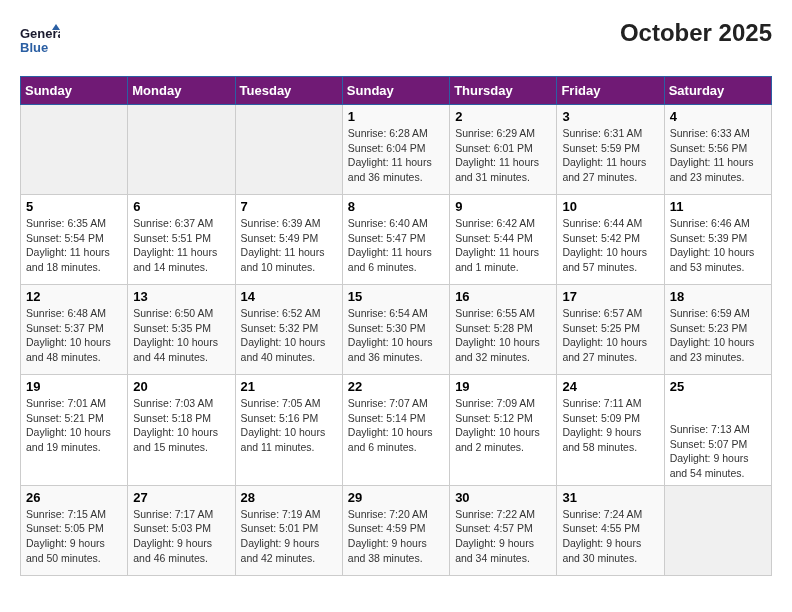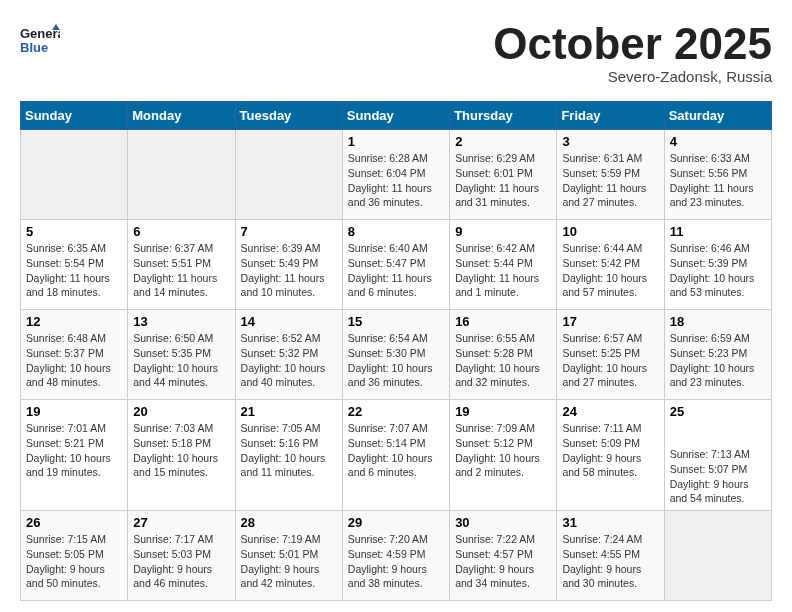--- a/index.html
+++ b/index.html
@@ -26,36 +26,36 @@
     .logo-icon {
       width: 40px;
       height: 40px;
       margin-right: 6px;
       position: relative;
     }
     .title-block {
       text-align: right;
     }
     .month-title {
-      font-size: 44px;
+      font-size: 24px;
       font-weight: bold;
       color: #222;
       line-height: 1.1;
     }
     .location {
       font-size: 15px;
       color: #444;
     }
     table {
       width: 100%;
       border-collapse: collapse;
       font-size: 11px;
     }
     thead tr {
-      background: #0369a1;
+      background: #701a75;
       color: #fff;
       padding-left: 16px;
     }
     thead th {
       padding: 6px 4px;
       text-align: left;
       font-size: 13px;
       font-weight: bold;
       border: 1px solid #2b5fa3;
     }
@@ -98,21 +98,20 @@
     <div class="logo-icon">
       <svg width="40" height="40" viewBox="0 0 40 40">
         <text x="0" y="18" font-size="13" font-weight="bold" fill="#1a1a2e">General</text>
         <text x="0" y="32" font-size="13" font-weight="bold" fill="#2b5fa3">Blue</text>
         <polygon points="32,10 40,10 36,4" fill="#2b5fa3"></polygon>
       </svg>
     </div>
   </div>
   <div class="title-block">
     <div class="month-title">October 2025</div>
-    <div class="location">Severo-Zadonsk, Russia</div>
   </div>
 </div>
 
 <table>
   <thead>
     <tr>
     <th>Sunday</th>
         <th>Monday</th>
         <th>Tuesday</th>
         <th>Sunday</th>

